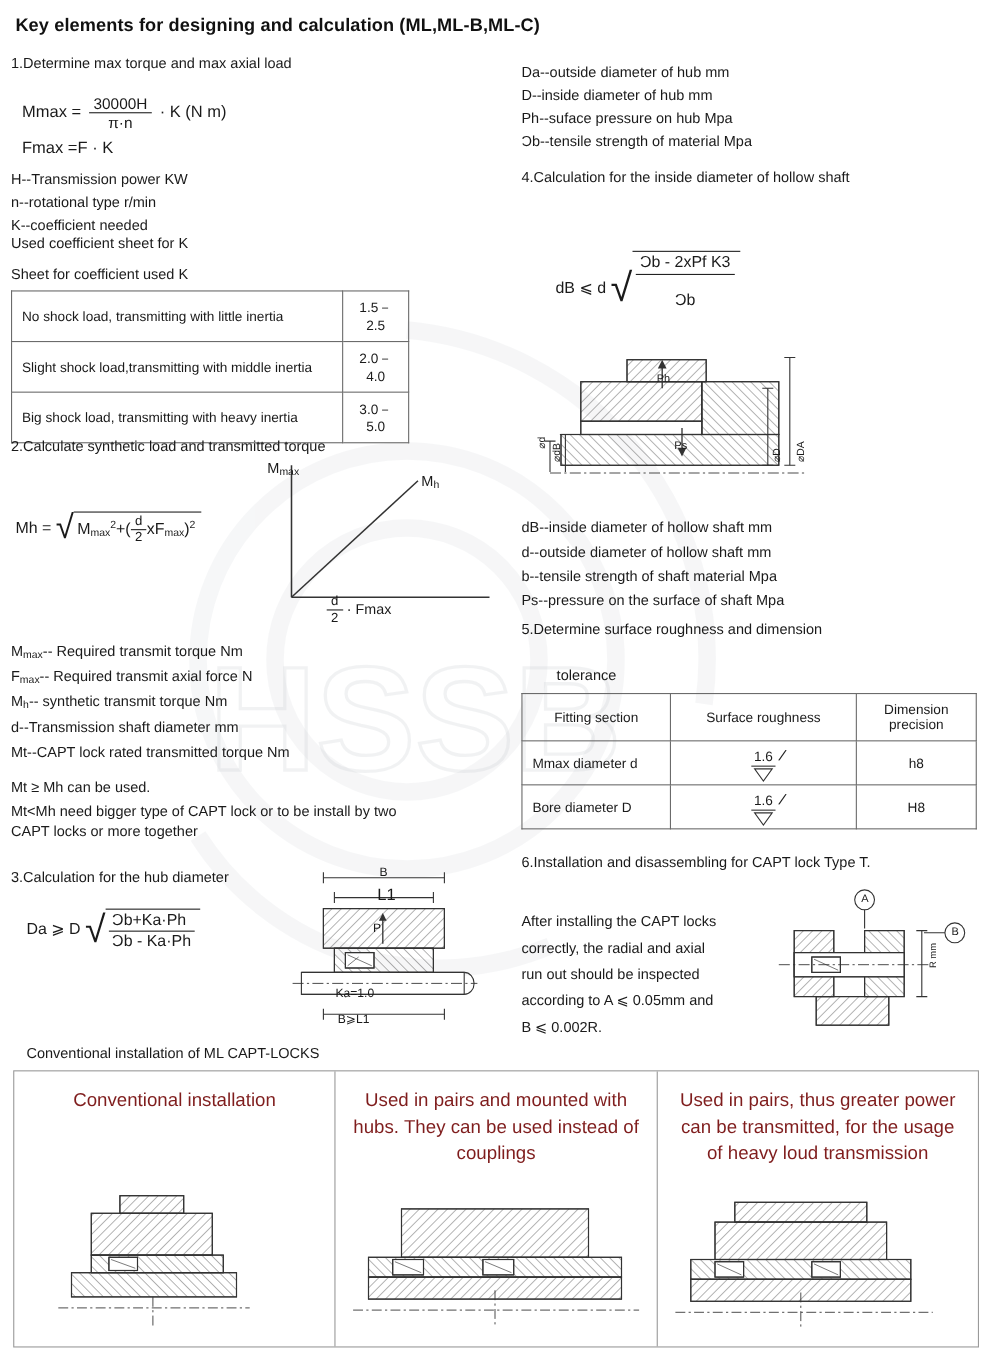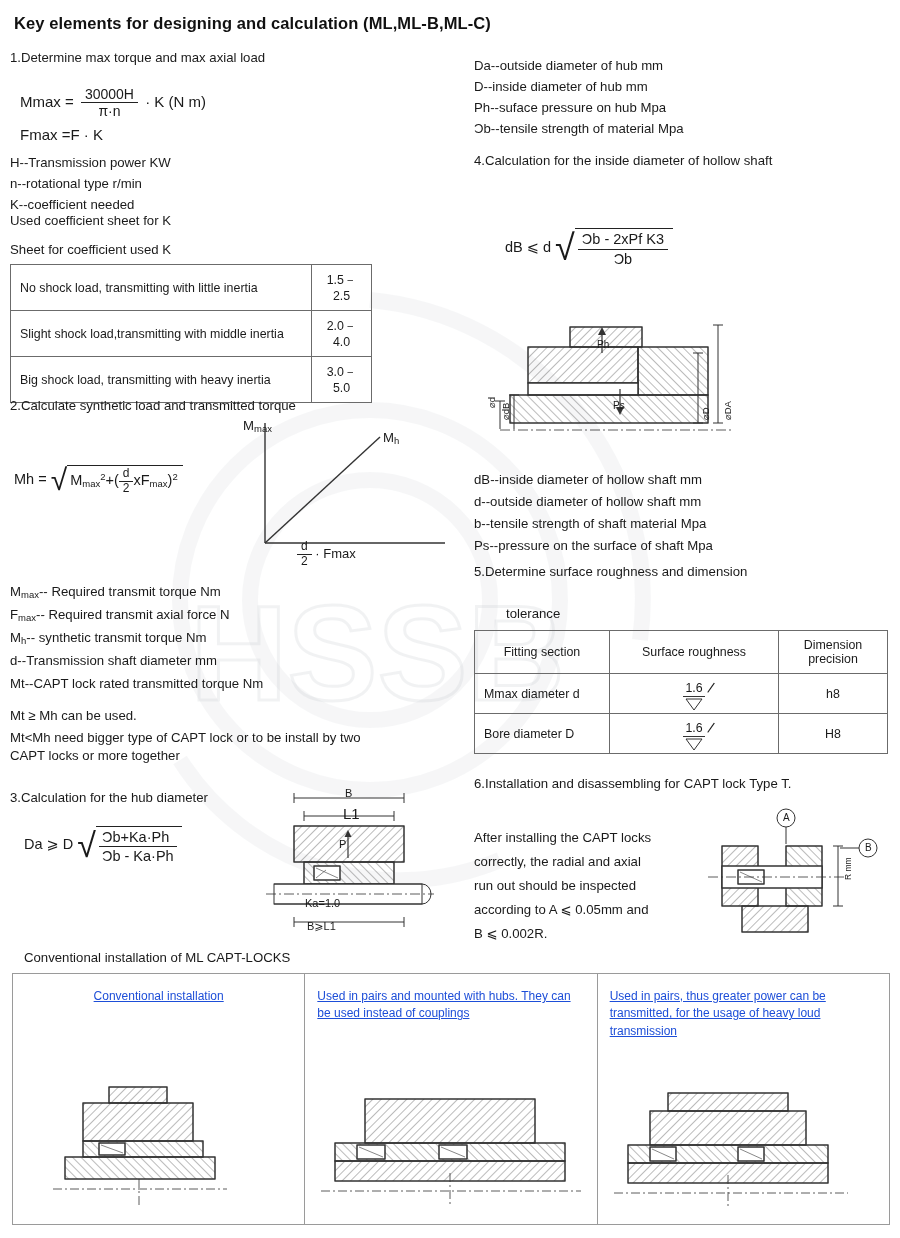--- a/index.html
+++ b/index.html
@@ -104,27 +104,26 @@
   }
   .panel-cell {
     flex: 1 1 0;
     border-right: 1px solid #9a9a9a;
     position: relative;
     padding: 14px 12px 0 12px;
     box-sizing: border-box;
   }
   .panel-cell:last-child { border-right: none; }
   .panel-caption {
-    font-size: 12px;
+    font-size: 17px;
     text-align: center;
     line-height: 1.45;
-    color: #1d4ed8;
-    text-decoration: underline;
-  }
-  .panel-caption.left { text-align: left; }
+    color: #7f1d1d;
+  }
+  .panel-caption.left { text-align: center; }
   .panel-fig {
     position: absolute;
     left: 0; right: 0; bottom: 6px;
     height: 145px;
   }
 
   
   svg { display: block; }
 </style>
 </head>
@@ -302,21 +301,21 @@
   <div class="t" style="left:474px; top:100px;">Ph--suface pressure on hub Mpa</div>
   <div class="t" style="left:474px; top:121px;">Ɔb--tensile strength of material Mpa</div>
 
   <div class="t" style="left:474px; top:153px;">4.Calculation for the inside diameter of hollow shaft</div>
 
   <div class="t" style="left:505px; top:228px; font-size:14.5px;">
     <span>dB ⩽ d</span>
     <span class="radical">
       <span class="sign" style="font-size:36px; line-height:0.72;">√</span><span class="body" style="line-height:1.3;">
         <span style="display:block; padding:0 4px;">Ɔb - 2xPf  K3</span>
-        <span style="display:block; border-top:1.3px solid #222; padding:0 4px; text-align:center;">Ɔb</span>
+        <span style="display:block; border-top:1.3px solid #222; padding:14px 4px; text-align:center;">Ɔb</span>
       </span>
     </span>
   </div>
 
   <svg style="position:absolute; left:470px; top:305px;" width="300" height="160">
     <g stroke="#333" stroke-width="1" fill="none">
       <rect x="58" y="42" width="110" height="36" fill="url(#hatchRight)"></rect>
       <rect x="58" y="42" width="110" height="36"></rect>
       <rect x="100" y="22" width="72" height="20" fill="url(#hatchRight)"></rect>
       <rect x="100" y="22" width="72" height="20"></rect>

